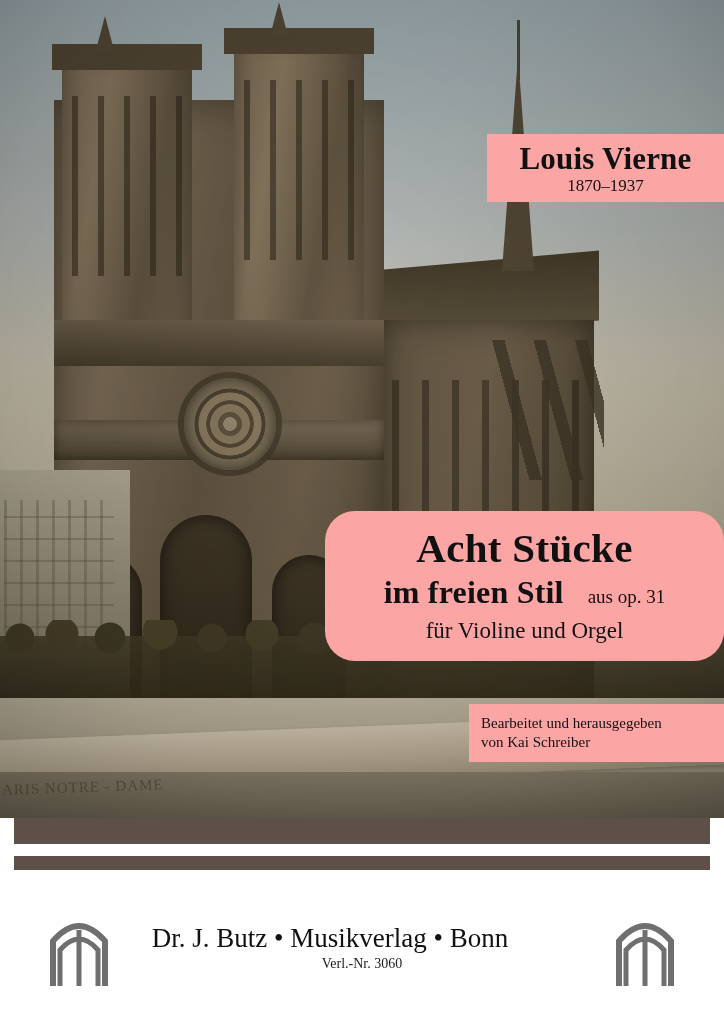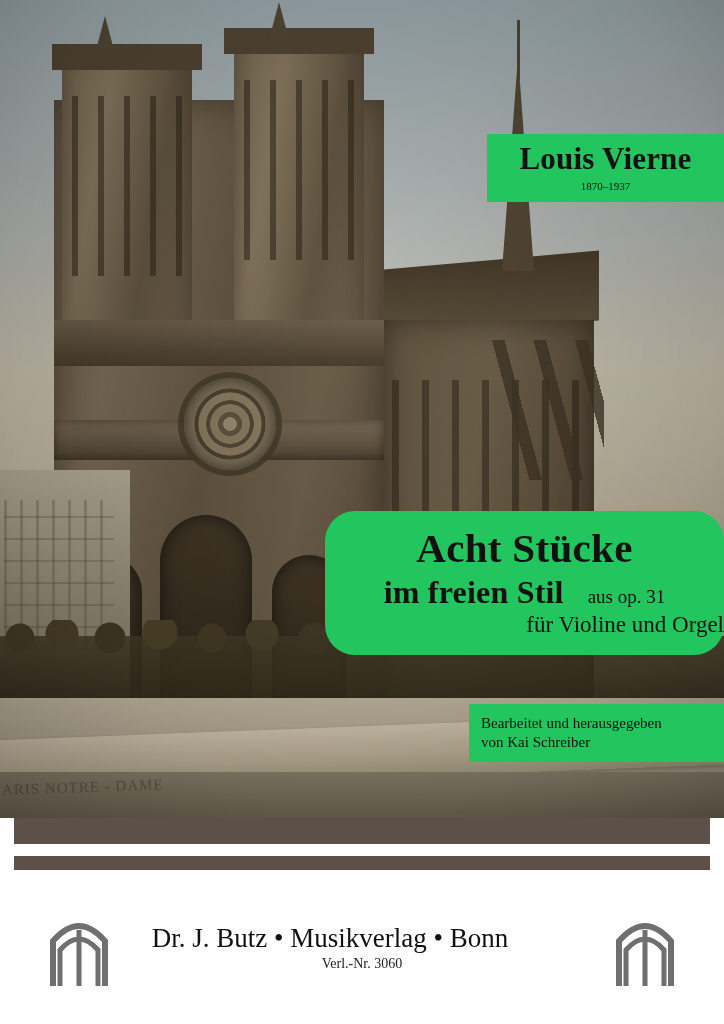--- a/index.html
+++ b/index.html
@@ -291,41 +291,41 @@
   .photo-tone {
     position: absolute;
     inset: 0;
     background: rgba(120,95,55,.13);
     pointer-events: none;
   }
 
   
   .plate {
     position: absolute;
-    background: #22c55e;
+    background: #fca5a5;
     color: #111;
   }
 
   .composer-plate {
     left: 487px;
     top: 134px;
     width: 237px;
     padding: 8px 0 8px 0;
     text-align: center;
   }
   .composer-name {
     font-family: "Liberation Serif", serif;
     font-weight: bold;
     font-size: 31px;
     line-height: 34px;
     letter-spacing: .2px;
   }
   .composer-dates {
     font-family: "Liberation Serif", serif;
-    font-size: 11px;
+    font-size: 17px;
     line-height: 16px;
     margin-top: 2px;
   }
 
   .title-plate {
     left: 325px;
     top: 511px;
     width: 399px;
     padding: 14px 0 16px 0;
     border-radius: 30px;
@@ -354,22 +354,22 @@
   .title-opus {
     font-family: "Liberation Serif", serif;
     font-size: 19px;
     line-height: 22px;
     margin-left: 24px;
   }
   .title-scoring {
     font-family: "Liberation Serif", serif;
     font-size: 23px;
     line-height: 28px;
-    text-align: right;
-    margin-top: 0;
+    text-align: center;
+    margin-top: 6px;
   }
 
   .editor-plate {
     left: 469px;
     top: 704px;
     width: 255px;
     padding: 10px 0 10px 12px;
   }
   .editor-line {
     font-family: "Liberation Serif", serif;

